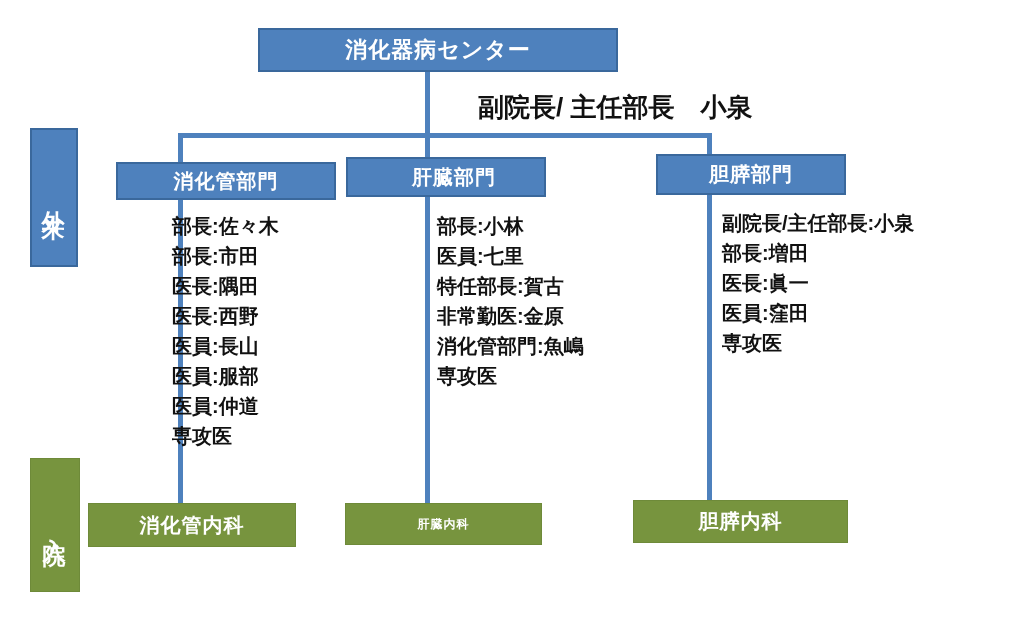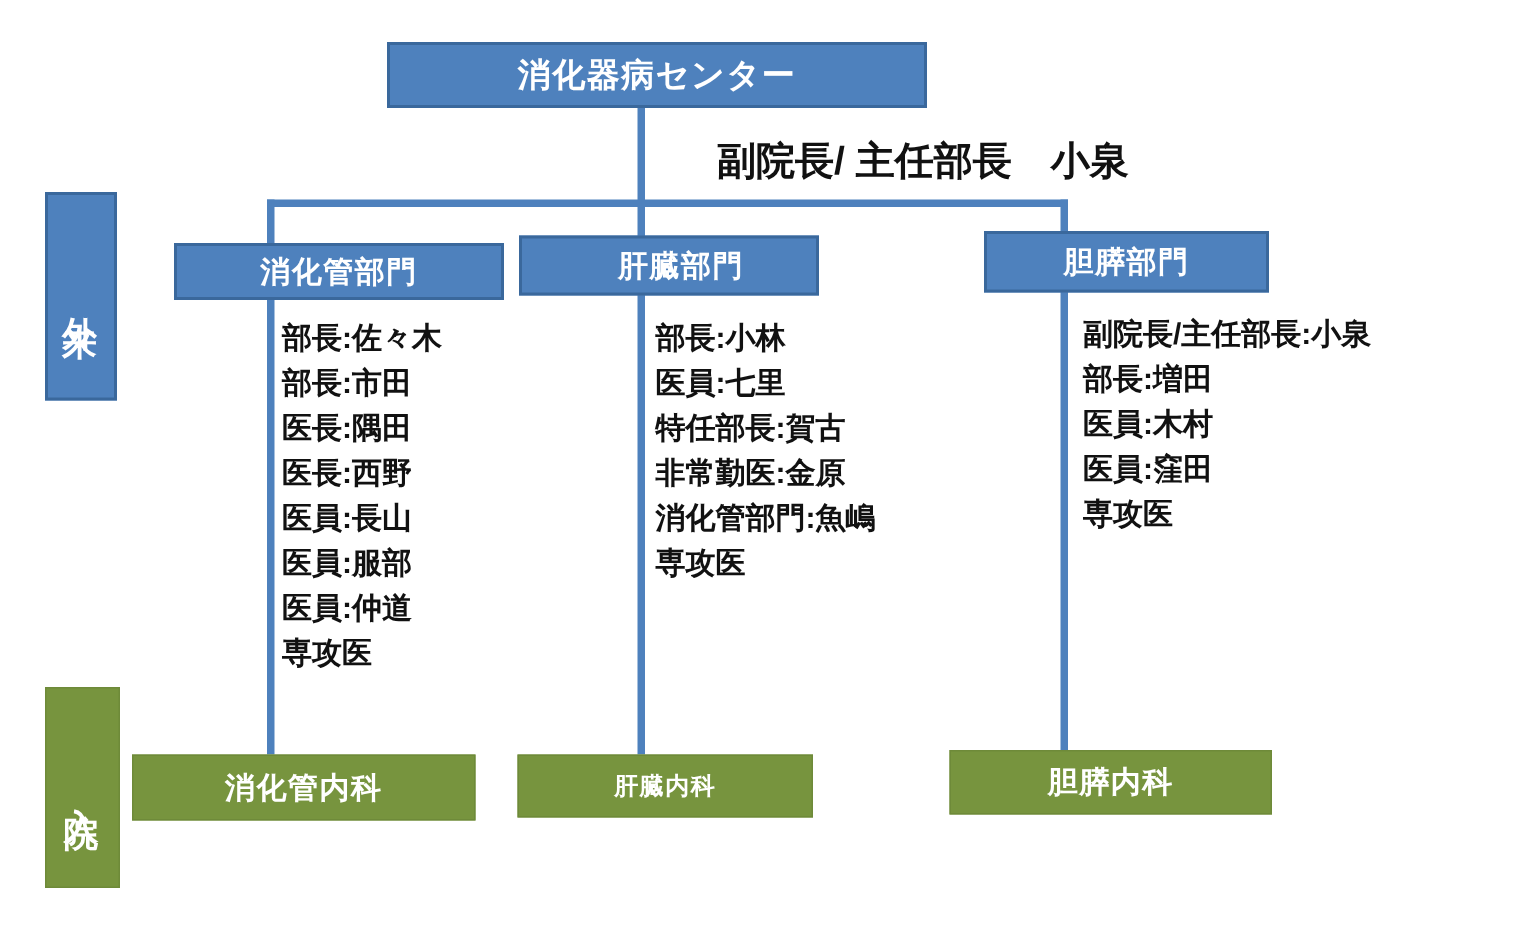--- a/index.html
+++ b/index.html
@@ -47,22 +47,22 @@
     text-orientation: upright;
     font-size: 23px;
     letter-spacing: 5px;
   }
   #title-box      { left: 258px; top: 28px;  width: 360px; height: 44px; font-size: 22px; }
   #outpatient-box { left: 30px;  top: 128px; width: 48px;  height: 139px; }
   #dept-box-1     { left: 88px;  top: 162px; width: 220px; height: 38px; font-size: 20px; margin-left: 28px; }
   #dept-box-2     { left: 346px; top: 157px; width: 200px; height: 40px; font-size: 20px; padding-left: 16px; }
   #dept-box-3     { left: 608px; top: 154px; width: 190px; height: 41px; font-size: 20px; margin-left: 48px; }
   #inpatient-box  { left: 30px;  top: 458px; width: 50px;  height: 134px; }
-  #ward-box-1     { left: 88px;  top: 503px; width: 229px; height: 44px; font-size: 20px; }
-  #ward-box-2     { left: 345px; top: 503px; width: 197px; height: 42px; font-size: 16px; }
+  #ward-box-1     { left: 88px;  top: 503px; width: 208px; height: 44px; font-size: 20px; }
+  #ward-box-2     { left: 345px; top: 503px; width: 197px; height: 42px; font-size: 12px; }
   #ward-box-3     { left: 633px; top: 500px; width: 215px; height: 43px; font-size: 20px; }
 
   #line-trunk     { left: 425px; top: 70px;  width: 5px;   height: 433px; }
   #line-horiz     { left: 178px; top: 133px; width: 534px; height: 5px; }
   #line-left      { left: 178px; top: 133px; width: 5px;   height: 370px; }
   #line-right     { left: 707px; top: 133px; width: 5px;   height: 367px; }
 
   #deputy-note {
     position: absolute;
     left: 478px;
@@ -75,21 +75,21 @@
   }
   .staff-list {
     position: absolute;
     z-index: 2;
     font-size: 20px;
     font-weight: 600;
     line-height: 30px;
     color: var(--text_black, #111111);
     white-space: nowrap;
   }
-  #staff-list-1 { left: 188px; top: 211px; }
+  #staff-list-1 { left: 172px; top: 211px; }
   #staff-list-2 { left: 437px; top: 211px; }
   #staff-list-3 { left: 722px; top: 208px; }
 </style>
 </head>
 <body>
 
 <div id="canvas">
 
   <div class="line" id="line-trunk"></div>
   <div class="line" id="line-horiz"></div>
@@ -121,21 +121,21 @@
       <div>部長:小林</div>
       <div>医員:七里</div>
       <div>特任部長:賀古</div>
       <div>非常勤医:金原</div>
       <div>消化管部門:魚嶋</div>
       <div>専攻医</div>
     </div>
   <div class="staff-list" id="staff-list-3">
       <div>副院長/主任部長:小泉</div>
       <div>部長:増田</div>
-      <div>医員:木村</div>
+      <div>医長:眞一</div>
       <div>医員:窪田</div>
       <div>専攻医</div>
     </div>
 
   <div class="box green-box" id="ward-box-1">消化管内科</div>
   <div class="box green-box" id="ward-box-2">肝臓内科</div>
   <div class="box green-box" id="ward-box-3">胆膵内科</div>
 
 </div>
 

